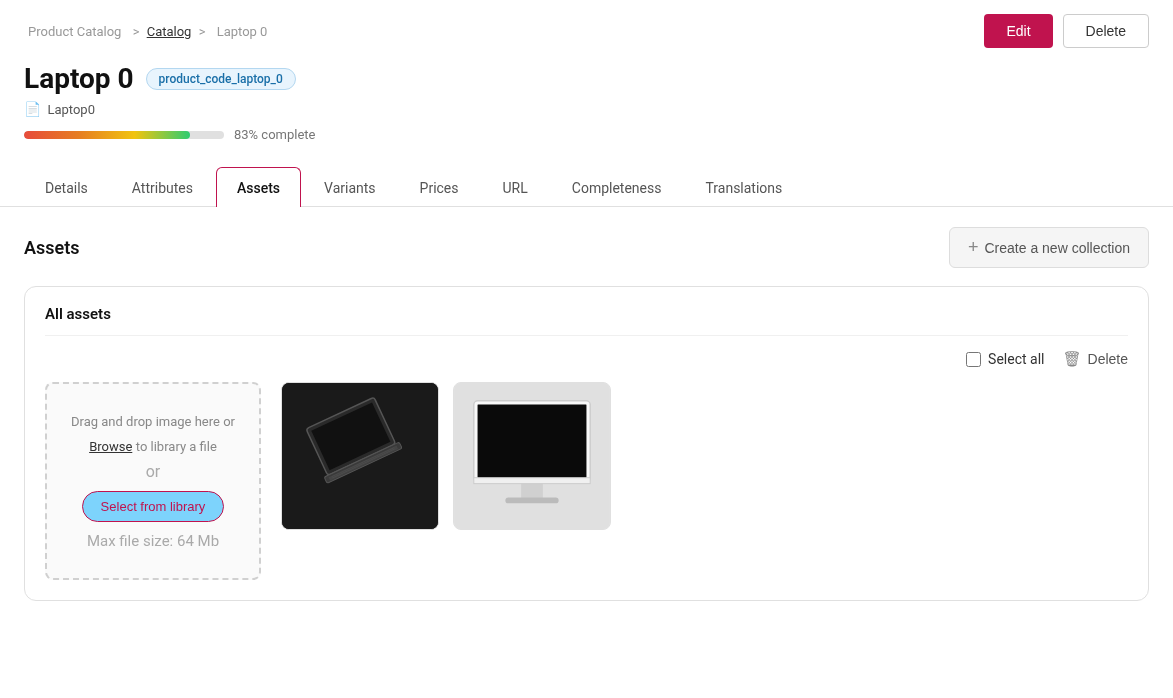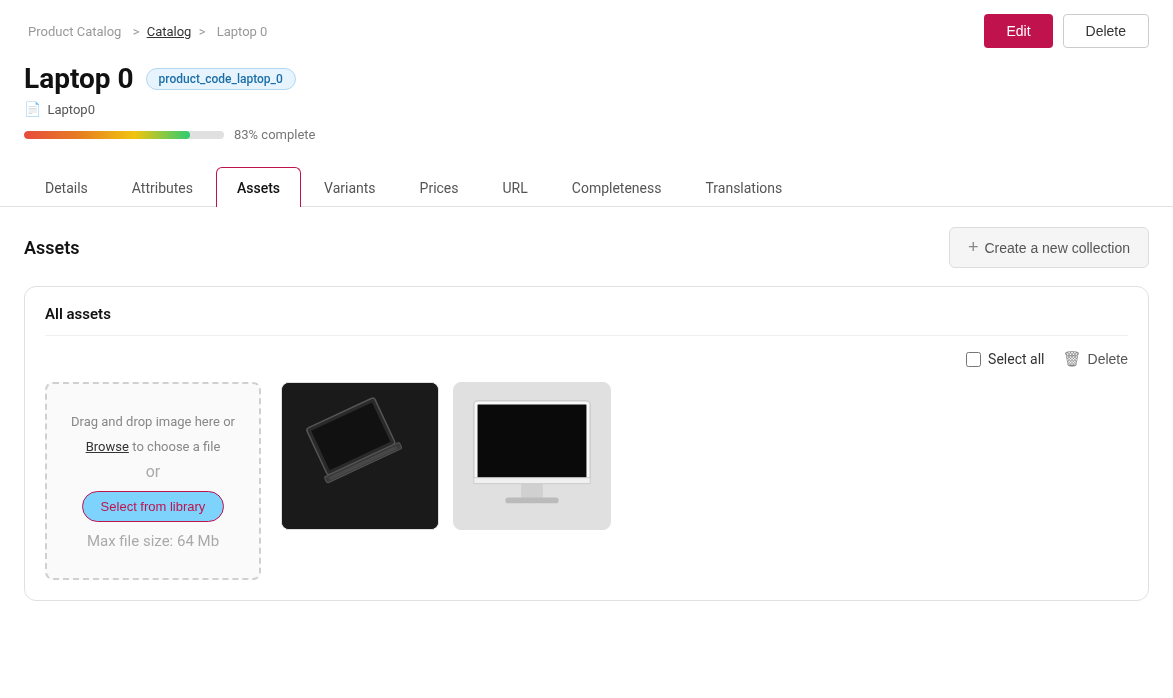--- a/index.html
+++ b/index.html
@@ -365,21 +365,21 @@
       </div>
 
       <div class="assets-grid-area">
 
         <div class="upload-zone">
           <div class="upload-text">
             <span>Drag and drop image here or</span>
           </div>
           <div style="margin-top:4px;">
             <span class="upload-browse">Browse</span>
-            <span class="upload-text">to choose a file</span>
+            <span class="upload-text">to library a file</span>
           </div>
           <div class="upload-or">or</div>
           <button class="btn-select-library">Select from library</button>
           <div class="upload-max-size">Max file size: 64 Mb</div>
         </div>
 
         <div class="image-thumbnails">
 
           <div class="image-thumb thumb-dark">
             <svg viewBox="0 0 158 148" xmlns="http://www.w3.org/2000/svg">

